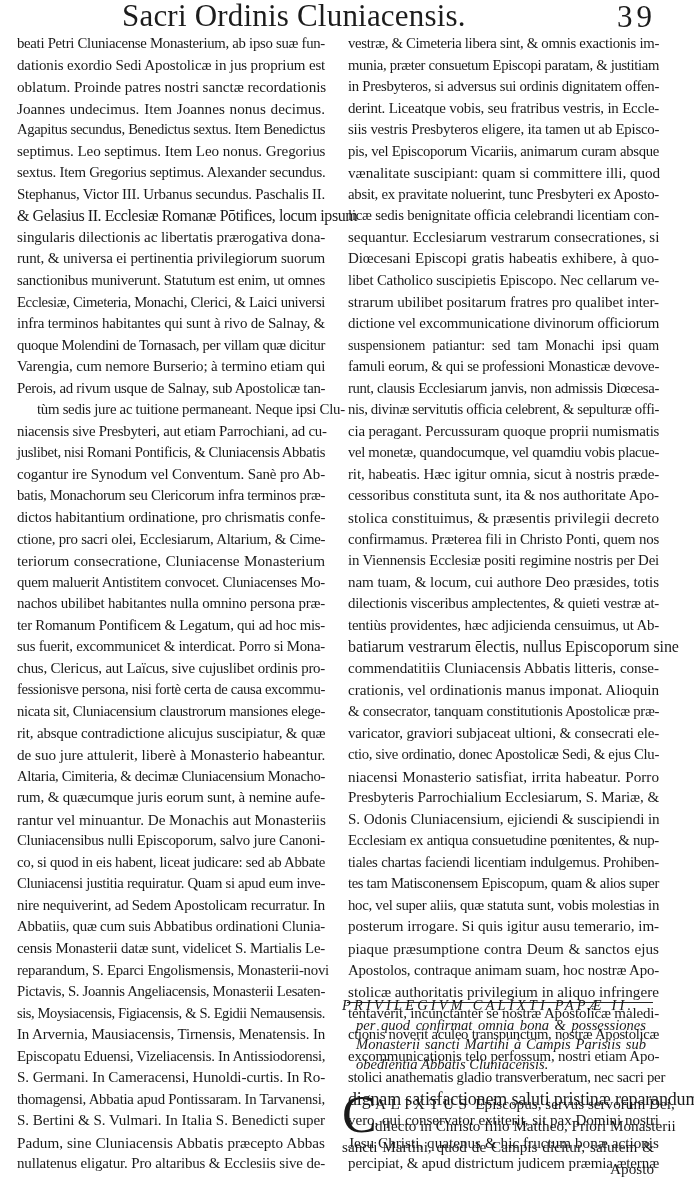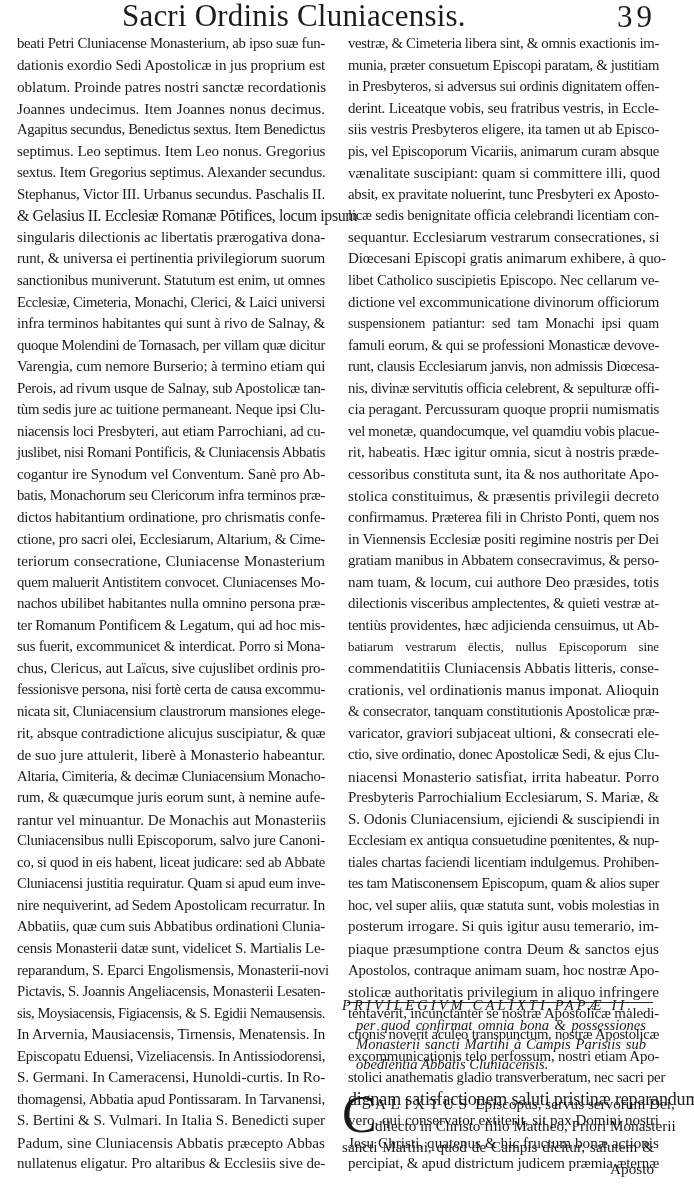--- a/index.html
+++ b/index.html
@@ -74,22 +74,22 @@
     <span class="line" style="letter-spacing: -0.23px; font-size: 14.86px;">Stephanus, Victor III. Urbanus secundus. Paschalis II.</span>
     <span class="line" style="letter-spacing: -0.43px; font-size: 16px;">&amp; Gelasius II. Ecclesiæ Romanæ Pōtifices, locum ipsum</span>
     <span class="line" style="letter-spacing: -0.09px; font-size: 15.1px;">singularis dilectionis ac libertatis prærogativa dona-</span>
     <span class="line" style="letter-spacing: -0.14px; font-size: 15.01px;">runt, &amp; universa ei pertinentia privilegiorum suorum</span>
     <span class="line" style="letter-spacing: -0.27px; font-size: 14.82px;">sanctionibus muniverunt. Statutum est enim, ut omnes</span>
     <span class="line" style="letter-spacing: -0.37px; font-size: 14.68px;">Ecclesiæ, Cimeteria, Monachi, Clerici, &amp; Laici universi</span>
     <span class="line" style="letter-spacing: -0.2px; font-size: 14.96px;">infra terminos habitantes qui sunt à rivo de Salnay, &amp;</span>
     <span class="line" style="letter-spacing: -0.36px; font-size: 14.68px;">quoque Molendini de Tornasach, per villam quæ dicitur</span>
     <span class="line" style="letter-spacing: -0.15px; font-size: 15.01px;">Varengia, cum nemore Burserio; à termino etiam qui</span>
     <span class="line" style="letter-spacing: -0.27px; font-size: 14.86px;">Perois, ad rivum usque de Salnay, sub Apostolicæ tan-</span>
-    <span class="line" style="letter-spacing: -0.28px; font-size: 14.82px;">tùm sedis jure ac tuitione permaneant. Neque ipsi Clu-</span>
-    <span class="line" style="letter-spacing: -0.27px; font-size: 14.86px;">niacensis loci Presbyteri, aut etiam Parrochiani, ad cu-</span>
+    <span class="line" style="letter-spacing: -0.28px; font-size: 14.82px; margin-left: 20px;">tùm sedis jure ac tuitione permaneant. Neque ipsi Clu-</span>
+    <span class="line" style="letter-spacing: -0.27px; font-size: 14.86px;">niacensis sive Presbyteri, aut etiam Parrochiani, ad cu-</span>
     <span class="line" style="letter-spacing: -0.37px; font-size: 14.72px;">juslibet, nisi Romani Pontificis, &amp; Cluniacensis Abbatis</span>
     <span class="line" style="letter-spacing: -0.15px; font-size: 14.96px;">cogantur ire Synodum vel Conventum. Sanè pro Ab-</span>
     <span class="line" style="letter-spacing: -0.33px; font-size: 14.68px;">batis, Monachorum seu Clericorum infra terminos præ-</span>
     <span class="line" style="letter-spacing: -0.17px; font-size: 14.96px;">dictos habitantium ordinatione, pro chrismatis confe-</span>
     <span class="line" style="letter-spacing: -0.26px; font-size: 14.86px;">ctione, pro sacri olei, Ecclesiarum, Altarium, &amp; Cime-</span>
     <span class="line">teriorum consecratione, Cluniacense Monasterium</span>
     <span class="line" style="letter-spacing: -0.29px; font-size: 14.77px;">quem maluerit Antistitem convocet. Cluniacenses Mo-</span>
     <span class="line" style="letter-spacing: -0.21px; font-size: 14.91px;">nachos ubilibet habitantes nulla omnino persona præ-</span>
     <span class="line" style="letter-spacing: -0.26px; font-size: 14.82px;">ter Romanum Pontificem &amp; Legatum, qui ad hoc mis-</span>
     <span class="line" style="letter-spacing: -0.26px; font-size: 14.82px;">sus fuerit, excommunicet &amp; interdicat. Porro si Mona-</span>
@@ -123,39 +123,39 @@
     <span class="line" style="letter-spacing: -0.31px; font-size: 14.77px;">vestræ, &amp; Cimeteria libera sint, &amp; omnis exactionis im-</span>
     <span class="line" style="letter-spacing: -0.34px; font-size: 14.68px;">munia, præter consuetum Episcopi paratam, &amp; justitiam</span>
     <span class="line" style="letter-spacing: -0.32px; font-size: 14.77px;">in Presbyteros, si adversus sui ordinis dignitatem offen-</span>
     <span class="line" style="letter-spacing: -0.21px; font-size: 14.96px;">derint. Liceatque vobis, seu fratribus vestris, in Eccle-</span>
     <span class="line" style="letter-spacing: -0.24px; font-size: 14.91px;">siis vestris Presbyteros eligere, ita tamen ut ab Episco-</span>
     <span class="line" style="letter-spacing: -0.3px; font-size: 14.73px;">pis, vel Episcoporum Vicariis, animarum curam absque</span>
     <span class="line" style="letter-spacing: -0.04px;">vænalitate suscipiant: quam si committere illi, quod</span>
     <span class="line" style="letter-spacing: -0.29px; font-size: 14.82px;">absit, ex pravitate noluerint, tunc Presbyteri ex Aposto-</span>
     <span class="line" style="letter-spacing: -0.25px; font-size: 14.87px;">licæ sedis benignitate officia celebrandi licentiam con-</span>
     <span class="line" style="letter-spacing: -0.06px; font-size: 15.1px;">sequantur. Ecclesiarum vestrarum consecrationes, si</span>
-    <span class="line" style="letter-spacing: -0.1px; font-size: 15.05px;">Diœcesani Episcopi gratis animarum exhibere, à quo-</span>
+    <span class="line" style="letter-spacing: -0.1px; font-size: 15.05px;">Diœcesani Episcopi gratis habeatis exhibere, à quo-</span>
     <span class="line" style="letter-spacing: -0.22px; font-size: 14.87px;">libet Catholico suscipietis Episcopo. Nec cellarum ve-</span>
+    <span class="line" style="letter-spacing: -0.08px; font-size: 15.1px;">strarum ubilibet positarum fratres pro qualibet inter-</span>
     <span class="line" style="letter-spacing: -0.18px; font-size: 14.91px;">dictione vel excommunicatione divinorum officiorum</span>
     <span class="line" style="letter-spacing: -0.1px; font-size: 14px;">suspensionem patiantur: sed tam Monachi ipsi quam</span>
     <span class="line" style="letter-spacing: -0.3px; font-size: 14.77px;">famuli eorum, &amp; qui se professioni Monasticæ devove-</span>
     <span class="line" style="letter-spacing: -0.34px; font-size: 14.73px;">runt, clausis Ecclesiarum janvis, non admissis Diœcesa-</span>
     <span class="line" style="letter-spacing: -0.36px; font-size: 14.77px;">nis, divinæ servitutis officia celebrent, &amp; sepulturæ offi-</span>
     <span class="line" style="letter-spacing: -0.18px; font-size: 14.91px;">cia peragant. Percussuram quoque proprii numismatis</span>
     <span class="line" style="letter-spacing: -0.33px; font-size: 14.68px;">vel monetæ, quandocumque, vel quamdiu vobis placue-</span>
     <span class="line" style="letter-spacing: -0.14px; font-size: 15.05px;">rit, habeatis. Hæc igitur omnia, sicut à nostris præde-</span>
     <span class="line" style="letter-spacing: -0.12px; font-size: 15.01px;">cessoribus constituta sunt, ita &amp; nos authoritate Apo-</span>
     <span class="line">stolica constituimus, &amp; præsentis privilegii decreto</span>
     <span class="line" style="letter-spacing: -0.22px; font-size: 14.91px;">confirmamus. Præterea fili in Christo Ponti, quem nos</span>
     <span class="line" style="letter-spacing: -0.21px; font-size: 14.91px;">in Viennensis Ecclesiæ positi regimine nostris per Dei</span>
-    <span class="line" style="letter-spacing: -0.24px; font-size: 14.82px;">gratiam manibus in Abbatem consecravimus, &amp; perso-</span>
     <span class="line" style="letter-spacing: -0.08px; font-size: 15.1px;">nam tuam, &amp; locum, cui authore Deo præsides, totis</span>
     <span class="line" style="letter-spacing: -0.26px; font-size: 14.87px;">dilectionis visceribus amplectentes, &amp; quieti vestræ at-</span>
     <span class="line" style="letter-spacing: -0.2px; font-size: 14.91px;">tentiùs providentes, hæc adjicienda censuimus, ut Ab-</span>
-    <span class="line" style="letter-spacing: -0.1px; font-size: 13px;">batiarum vestrarum ēlectis, nullus Episcoporum sine</span>
+    <span class="line" style="letter-spacing: -0.1px; font-size: 16px;">batiarum vestrarum ēlectis, nullus Episcoporum sine</span>
     <span class="line" style="letter-spacing: -0.05px; font-size: 15.1px;">commendatitiis Cluniacensis Abbatis litteris, conse-</span>
     <span class="line" style="letter-spacing: -0.03px;">crationis, vel ordinationis manus imponat. Alioquin</span>
     <span class="line" style="letter-spacing: -0.28px; font-size: 14.82px;">&amp; consecrator, tanquam constitutionis Apostolicæ præ-</span>
     <span class="line" style="letter-spacing: -0.16px; font-size: 15.01px;">varicator, graviori subjaceat ultioni, &amp; consecrati ele-</span>
     <span class="line" style="letter-spacing: -0.33px; font-size: 14.77px;">ctio, sive ordinatio, donec Apostolicæ Sedi, &amp; ejus Clu-</span>
     <span class="line">niacensi Monasterio satisfiat, irrita habeatur. Porro</span>
     <span class="line" style="letter-spacing: -0.1px; font-size: 15.05px;">Presbyteris Parrochialium Ecclesiarum, S. Mariæ, &amp;</span>
     <span class="line" style="letter-spacing: -0.09px; font-size: 15.1px;">S. Odonis Cluniacensium, ejiciendi &amp; suscipiendi in</span>
     <span class="line" style="letter-spacing: -0.28px; font-size: 14.82px;">Ecclesiam ex antiqua consuetudine pœnitentes, &amp; nup-</span>
     <span class="line" style="letter-spacing: -0.28px; font-size: 14.82px;">tiales chartas faciendi licentiam indulgemus. Prohiben-</span>

